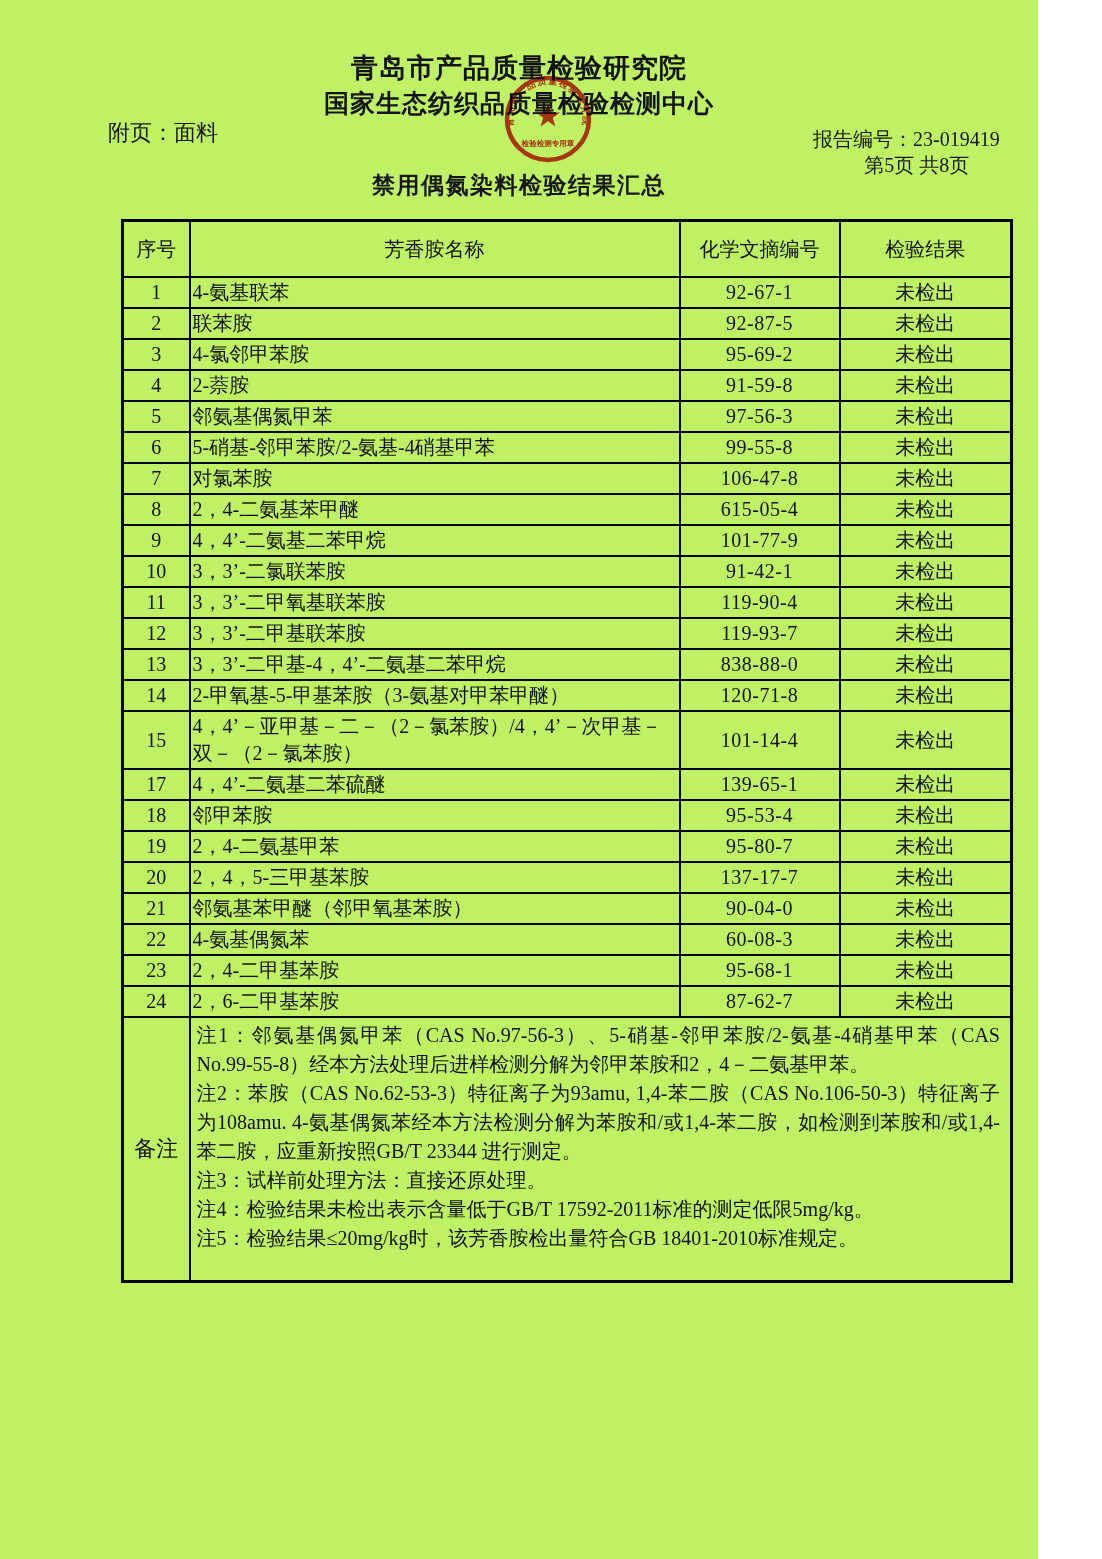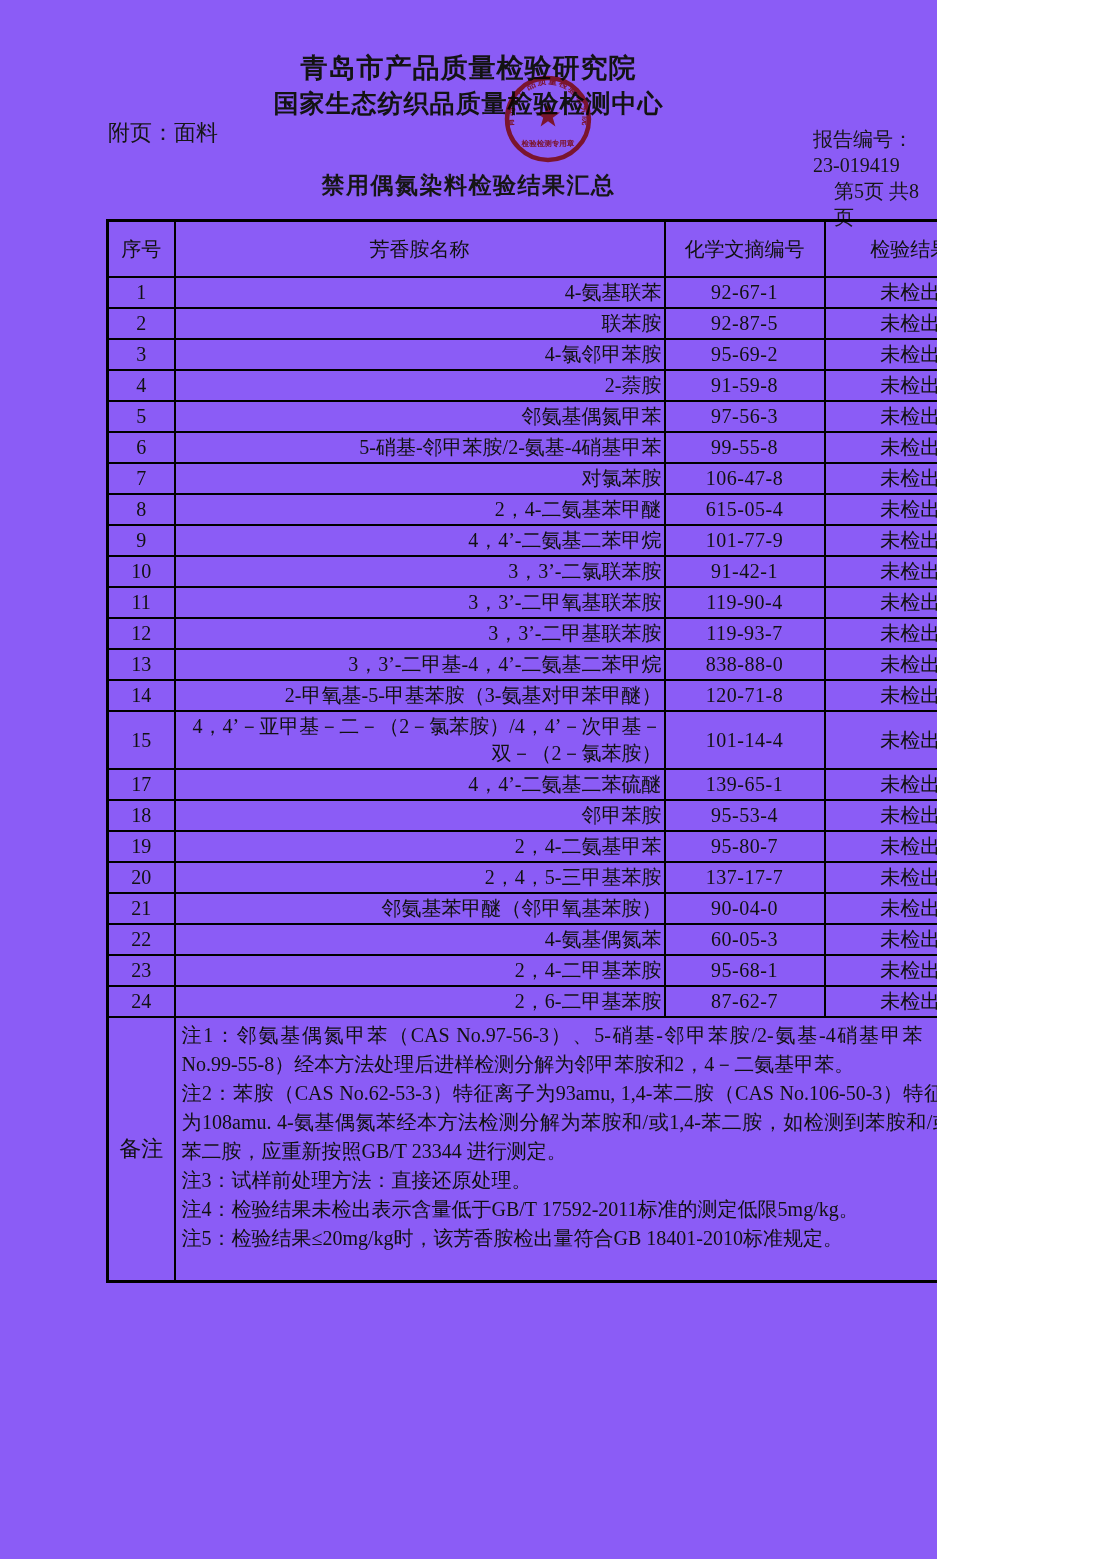--- a/index.html
+++ b/index.html
@@ -2,23 +2,23 @@
 <html><head>
 <meta charset="utf-8">
 <style>
   html, body {
     margin: 0;
     padding: 0;
     background: #ffffff;
   }
   .page {
     position: relative;
-    width: 937px;
+    width: 1038px;
     height: 1559px;
-    background: #8b5cf6;
+    background: #bef264;
     color: #161616;
     overflow: hidden;
     font-family: "Liberation Serif", serif;
   }
   .org-line {
     position: absolute;
     left: 0;
     width: 100%;
     text-align: center;
     font-family: "Liberation Sans", sans-serif;
@@ -35,20 +35,21 @@
     font-size: 22px;
     font-family: "Liberation Serif", serif;
   }
   .report-meta {
     position: absolute;
     left: 813px;
     top: 126px;
     font-size: 20px;
     line-height: 26px;
     font-family: "Liberation Serif", serif;
+    text-align: center;
   }
   .report-meta .page-info { margin-left: 21px; }
   .doc-title {
     position: absolute;
     left: 0;
     top: 170px;
     width: 100%;
     text-align: center;
     font-family: "Liberation Sans", sans-serif;
     font-weight: 700;
@@ -71,31 +72,31 @@
     width: 889px;
     border-collapse: collapse;
     table-layout: fixed;
     font-family: "Liberation Serif", serif;
     font-size: 20px;
     color: #111;
   }
   table.results, table.results th, table.results td {
     border: 2px solid #000;
   }
-  table.results { border-width: 3px; }
+  table.results { border-width: 3px; margin-left: 15px; }
   thead th {
     height: 52px;
     font-weight: 400;
     text-align: center;
     font-size: 20px;
   }
   tbody tr.data-row { height: 29px; }
   tbody td { padding: 1px 2px; }
   td.col-index  { text-align: center; }
-  td.col-name   { text-align: right; line-height: 27px; }
+  td.col-name   { text-align: left; line-height: 27px; }
   td.col-cas    { text-align: center; letter-spacing: 0.5px; }
   td.col-result { text-align: center; }
   td.remark-label {
     text-align: center;
     vertical-align: middle;
     font-size: 22px;
   }
   td.remark-body {
     vertical-align: top;
     padding: 3px 10px 4px 6px;
@@ -268,21 +269,21 @@
         </tr>
         <tr class="data-row">
           <td class="col-index">21</td>
           <td class="col-name">邻氨基苯甲醚（邻甲氧基苯胺）</td>
           <td class="col-cas">90-04-0</td>
           <td class="col-result">未检出</td>
         </tr>
         <tr class="data-row">
           <td class="col-index">22</td>
           <td class="col-name">4-氨基偶氮苯</td>
-          <td class="col-cas">60-05-3</td>
+          <td class="col-cas">60-08-3</td>
           <td class="col-result">未检出</td>
         </tr>
         <tr class="data-row">
           <td class="col-index">23</td>
           <td class="col-name">2，4-二甲基苯胺</td>
           <td class="col-cas">95-68-1</td>
           <td class="col-result">未检出</td>
         </tr>
         <tr class="data-row">
           <td class="col-index">24</td>

